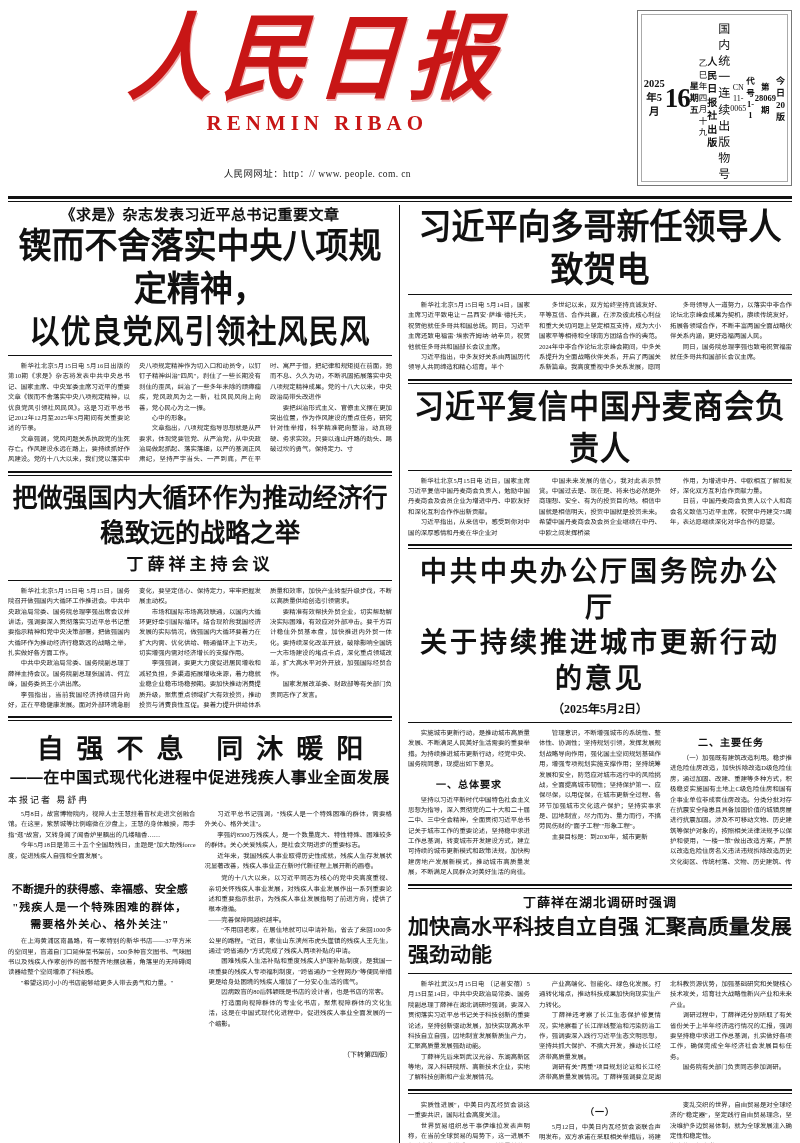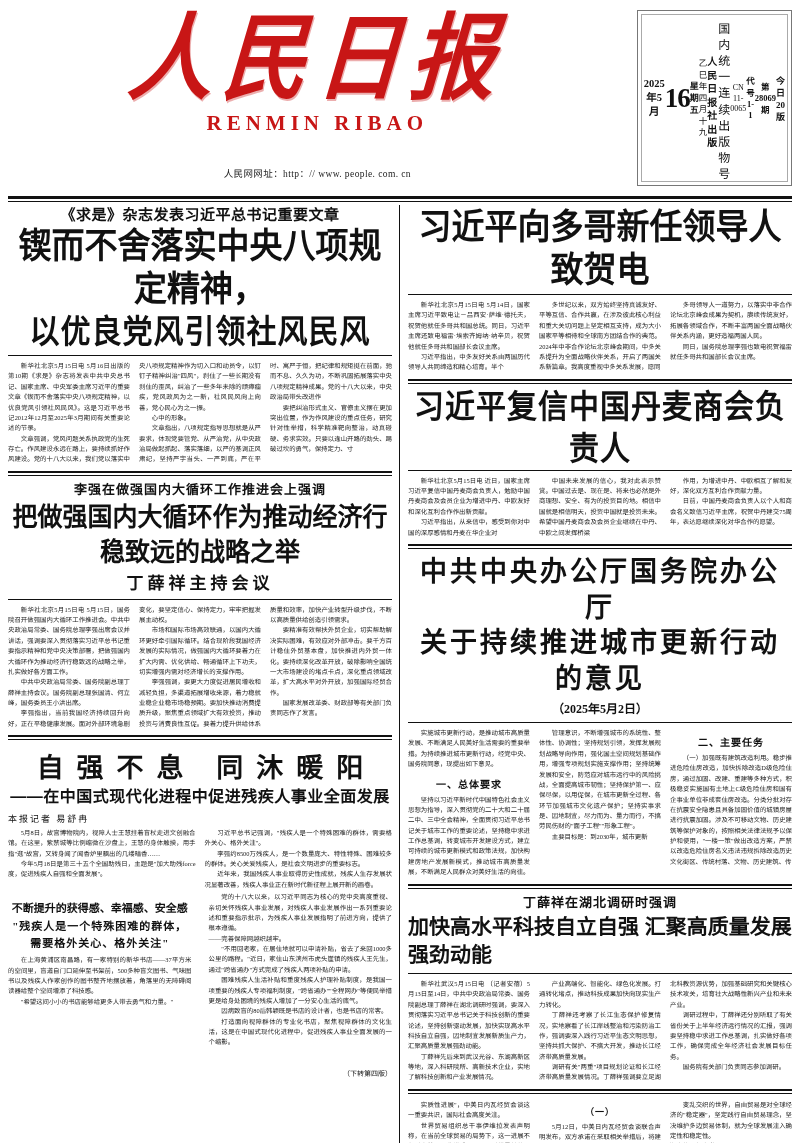--- a/index.html
+++ b/index.html
@@ -160,21 +160,20 @@
           <p>心中的形象。</p>
           <p>文章指出，八项规定指导思想就是从严要求，体现党要管党、从严治党，从中央政治局做起抓起、落实落细，以严的基调正风肃纪，坚持严字当头、一严到底，严在平时、寓严于恒，把纪律和规矩挺在前面，驰而不息、久久为功，不断巩固拓展落实中央八项规定精神成果。党的十八大以来，中央政治局带头改进作</p>
           <p>要把纠治形式主义、官僚主义摆在更加突出位置，作为作风建设的重点任务，研究针对性举措，科学精准靶向整治，动真碰硬、务求实效。只要以逢山开路的劲头、踢破过坎的勇气，保持定力、寸</p>
         </div>
       </div>
 
       <div class="hr-dbl"></div>
       <div class="hr-dbl2"></div>
 
       <div>
-        <div class="kicker-sm">李强在做强国内大循环工作推进会上强调</div>
         <div class="hl-lg">把做强国内大循环作为推动经济行稳致远的战略之举</div>
         <div class="hl-sub-conf">丁薛祥主持会议</div>
         <div class="hr1"></div>
         <div class="cols3 bodytext">
           <p>新华社北京5月15日电 5月15日，国务院召开做强国内大循环工作推进会。中共中央政治局常委、国务院总理李强出席会议并讲话，强调要深入贯彻落实习近平总书记重要指示精神和党中央决策部署，把做强国内大循环作为推动经济行稳致远的战略之举，扎实做好各方面工作。</p>
           <p>中共中央政治局常委、国务院副总理丁薛祥主持会议。国务院副总理张国清、何立峰，国务委员王小洪出席。</p>
           <p>李强指出，当前我国经济持续回升向好，正在平稳健康发展。面对外部环境急剧变化，要坚定信心、保持定力，牢牢把握发展主动权。</p>
           <p>市场和国际市场高效联通，以国内大循环更好牵引国际循环。结合现阶段我国经济发展的实际情况，做强国内大循环要着力在扩大内需、优化供给、畅通循环上下功夫，切实增强内需对经济增长的支撑作用。</p>
           <p>李强强调，要更大力度促进居民增收和减轻负担，多渠道拓展增收来源，着力稳就业稳企业稳市场稳预期。要加快推动消费提质升级，聚焦重点领域扩大有效投资，推动投资与消费良性互促。要着力提升供给体系质量和效率，加快产业转型升级步伐，不断以高质量供给创造引领需求。</p>
           <p>要精准有效帮扶外贸企业，切实帮助解决实际困难，有效应对外部冲击。要千方百计稳住外贸基本盘，加快推进内外贸一体化。要持续深化改革开放，破除影响全国统一大市场建设的堵点卡点，深化重点领域改革，扩大高水平对外开放，加强国际经贸合作。</p>

